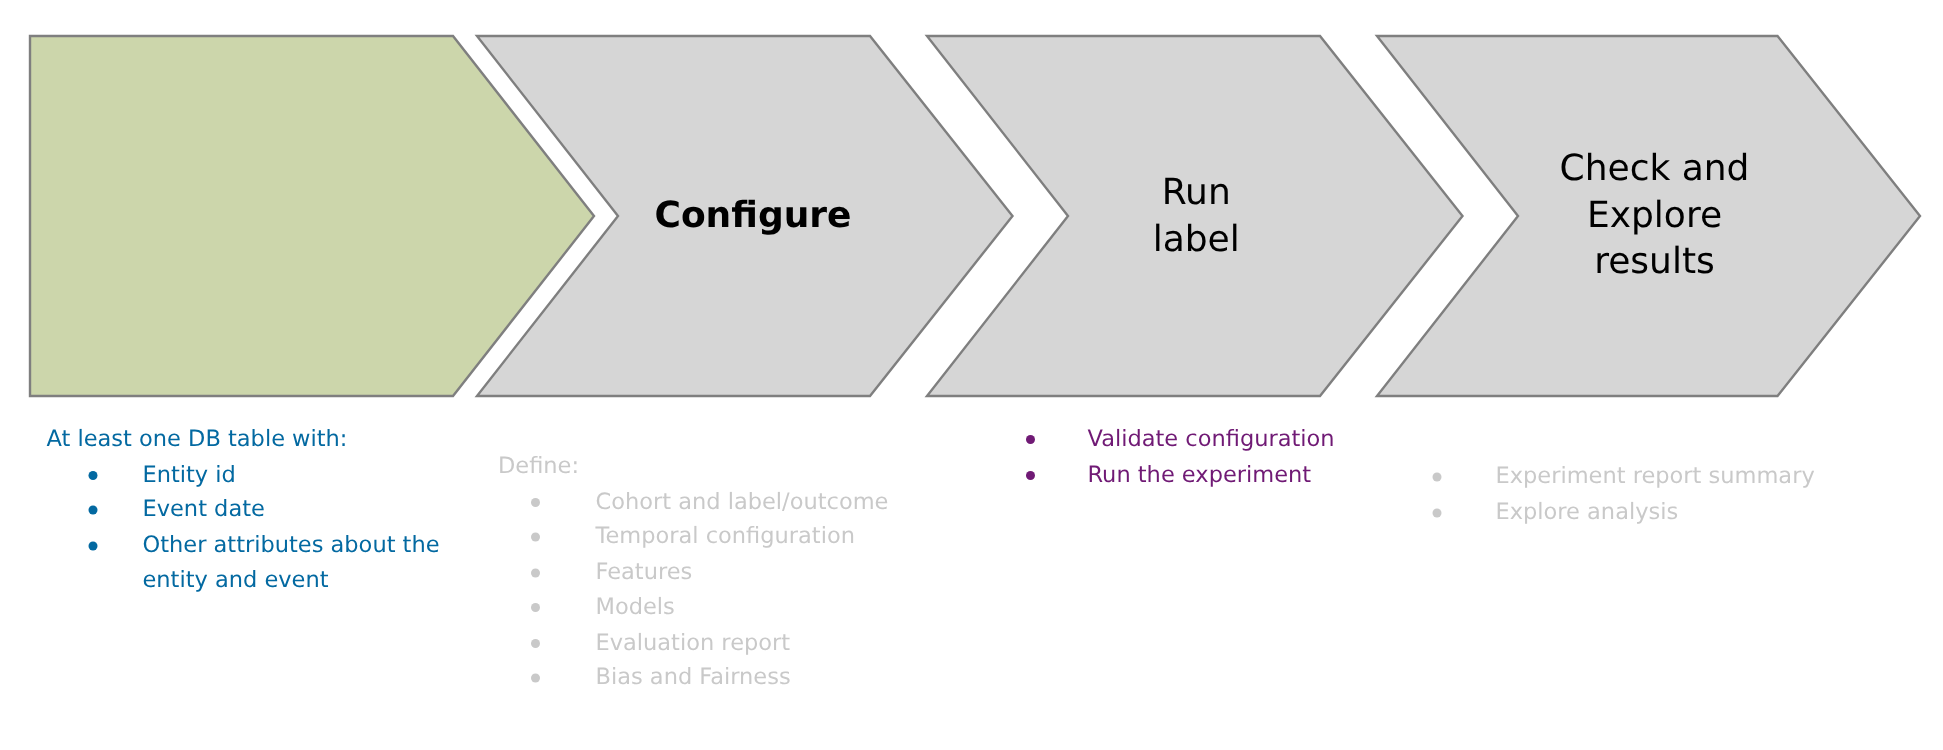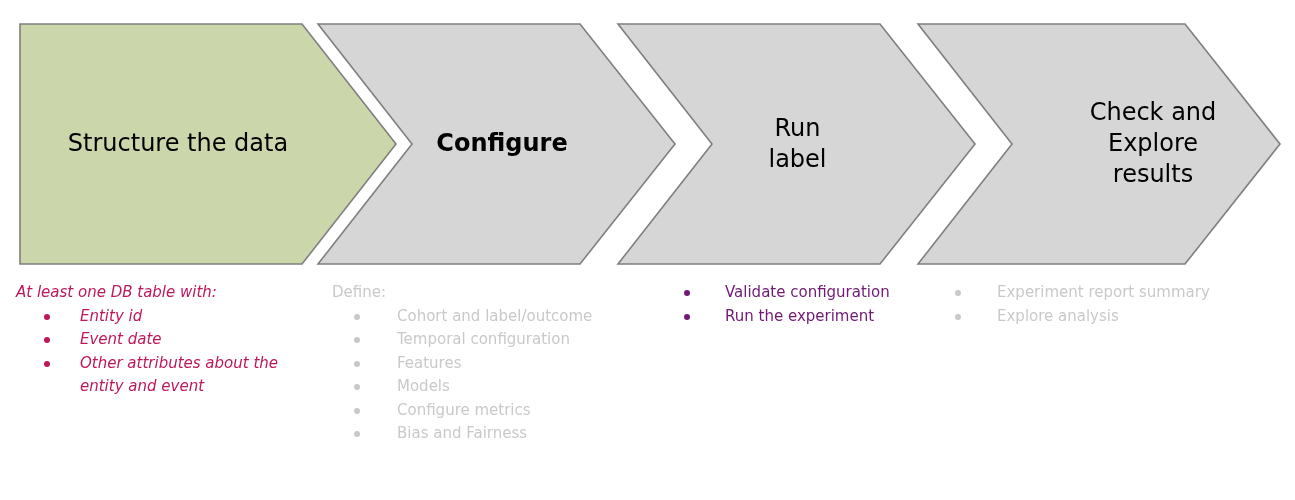--- a/index.html
+++ b/index.html
@@ -42,33 +42,33 @@
     text-align: center;
     color: #000000;
     font-size: 24px;
     line-height: 31px;
     white-space: pre-line;
     pointer-events: none;
   }
   .stage-label.s0 { left: 38px;  top: 128px; width: 280px; }
   .stage-label.s1 { left: 392px; top: 128px; width: 220px; font-weight: bold; }
   .stage-label.s2 { left: 700px; top: 113px; width: 195px; }
-  .stage-label.s3 { left: 1053px; top: 97px;  width: 200px; }
+  .stage-label.s3 { left: 1003px; top: 97px;  width: 200px; }
 
   
   .detail-col {
     position: absolute;
     top: 281px;
     font-size: 15px;
     line-height: 23.5px;
   }
-  .detail-col.c0 { left: 16px;  width: 290px; color: #be185d; font-style: italic; }
-  .detail-col.c1 { left: 332px; width: 290px; color: #c9c9c9; }
+  .detail-col.c0 { left: 31px;  width: 290px; color: #0369a1; }
+  .detail-col.c1 { left: 332px; width: 290px; color: #c9c9c9; margin-top: 18px; }
   .detail-col.c2 { left: 684px; width: 290px; color: #701a75; }
-  .detail-col.c3 { left: 953px; width: 300px; color: #c9c9c9; }
+  .detail-col.c3 { left: 953px; width: 300px; color: #c9c9c9; margin-top: 25px; }
 
   .detail-intro {
     margin: 0 0 0 0;
     padding: 0;
   }
 
   .detail-list {
     list-style: none;
     margin: 0;
     padding: 0;
@@ -106,21 +106,20 @@
 
       <polygon points="20,24 302,24 396,144 302,264 20,264" fill="#ccd6ab" stroke="#7f7f7f" stroke-width="1.6"></polygon>
 
       <polygon points="318,24 580,24 675,144 580,264 318,264 412,144" fill="#d6d6d6" stroke="#7f7f7f" stroke-width="1.6"></polygon>
 
       <polygon points="618,24 880,24 975,144 880,264 618,264 712,144" fill="#d6d6d6" stroke="#7f7f7f" stroke-width="1.6"></polygon>
 
       <polygon points="918,24 1185,24 1280,144 1185,264 918,264 1012,144" fill="#d6d6d6" stroke="#7f7f7f" stroke-width="1.6"></polygon>
     </svg>
 
-    <div class="stage-label s0">Structure the data</div>
     <div class="stage-label s1">Configure</div>
     <div class="stage-label s2">Run
 label</div>
     <div class="stage-label s3">Check and
 Explore
 results</div>
   </div>
 
   <div class="detail-col c0">
     <p class="detail-intro">At least one DB table with:</p>
@@ -154,21 +153,21 @@
       <li>
         <span class="bullet"></span>
         <span>Features</span>
       </li>
       <li>
         <span class="bullet"></span>
         <span>Models</span>
       </li>
       <li>
         <span class="bullet"></span>
-        <span>Configure metrics</span>
+        <span>Evaluation report</span>
       </li>
       <li>
         <span class="bullet"></span>
         <span>Bias and Fairness</span>
       </li>
     </ul>
   </div>
 
   <div class="detail-col c2">
     <ul class="detail-list">

